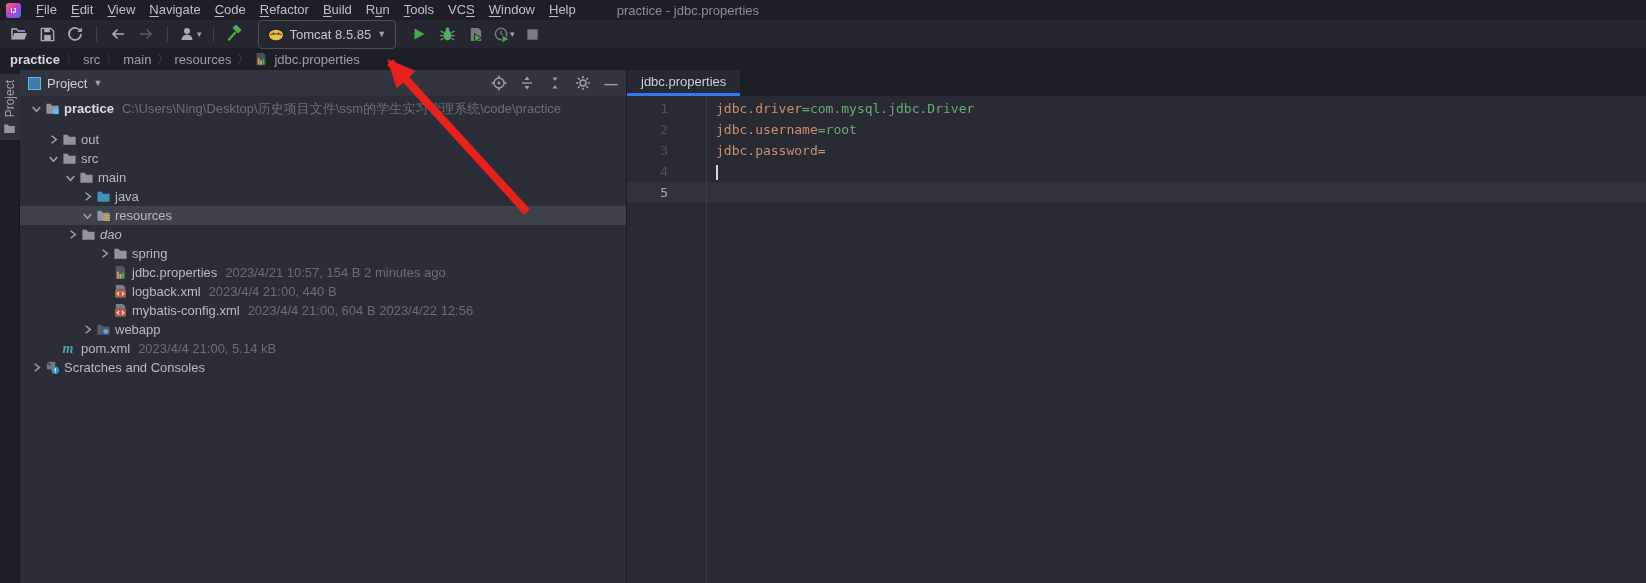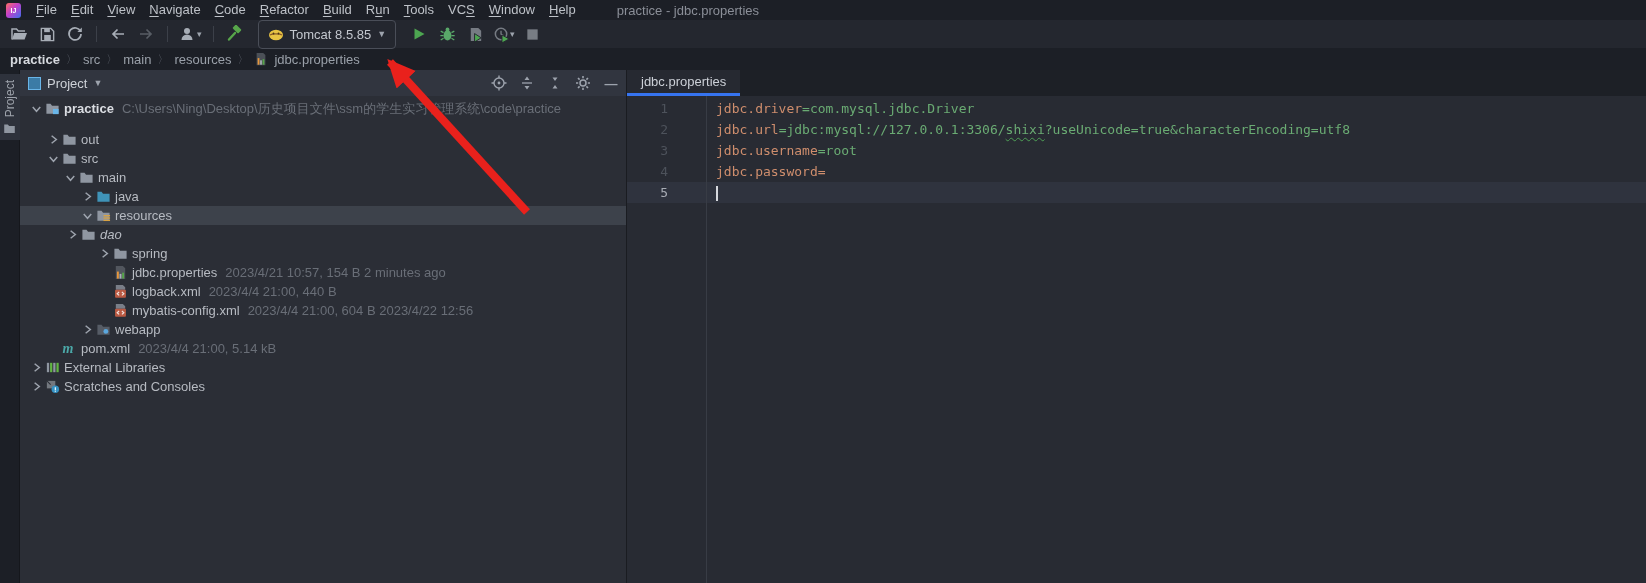--- a/index.html
+++ b/index.html
@@ -456,36 +456,20 @@
             <span class="meta">2023/4/4 21:00, 5.14 kB</span>
           </div>
           <div class="row" style="padding-left: 8px;">
             <span class="chev">
               <svg width="15" height="15" viewBox="0 0 16 16">
                 <path d="M6 4l5 4-5 4" fill="none" stroke="#9da3ad" stroke-width="1.6"></path>
               </svg>
             </span>
             <span class="ic">
               <svg viewBox="0 0 16 16">
-                <rect x="2" y="3" width="2.4" height="10" fill="#8f96a1"></rect>
-                <rect x="5.4" y="3" width="2.4" height="10" fill="#62b543"></rect>
-                <rect x="8.8" y="3" width="2.4" height="10" fill="#8f96a1"></rect>
-                <rect x="12.2" y="3" width="2.4" height="10" fill="#62b543"></rect>
-              </svg>
-            </span>
-            <span class="lbl">External Libraries</span>
-          </div>
-          <div class="row" style="padding-left: 8px;">
-            <span class="chev">
-              <svg width="15" height="15" viewBox="0 0 16 16">
-                <path d="M6 4l5 4-5 4" fill="none" stroke="#9da3ad" stroke-width="1.6"></path>
-              </svg>
-            </span>
-            <span class="ic">
-              <svg viewBox="0 0 16 16">
                 <path d="M2 2h9v8H2z" fill="#73787f"></path>
                 <path d="M2 2l4 4" stroke="#2b2e36" stroke-width="1.2"></path>
                 <circle cx="11" cy="11" r="4" fill="#3592c4"></circle>
                 <rect x="10.4" y="8.8" width="1.2" height="3" fill="#fff"></rect>
                 <rect x="10.4" y="12.4" width="1.2" height="1.2" fill="#fff"></rect>
               </svg>
             </span>
             <span class="lbl">Scratches and Consoles</span>
           </div>
         </div>
@@ -501,21 +485,20 @@
         <div class="cur-line" id="cur-line" style="top: 86px;"></div>
         <div class="gutter" id="gutter" style="padding-top: 2px;">
             <div class="lnum">1</div>
             <div class="lnum">2</div>
             <div class="lnum">3</div>
             <div class="lnum">4</div>
             <div class="lnum cur">5</div>
           </div>
         <div class="code" id="code" style="padding-top: 2px;">
             <div class="cline"><span class="tk-key">jdbc.driver</span><span class="tk-val">=</span><span class="tk-val">com.mysql.jdbc.Driver</span></div>
-            <div class="cline"><span class="tk-key">jdbc.url</span><span class="tk-val">=</span><span class="tk-val">jdbc:mysql://127.0.0.1:3306/</span><span class="tk-typo">shixi</span><span class="tk-val">?useUnicode=true&amp;characterEncoding=utf8</span></div>
             <div class="cline"><span class="tk-key">jdbc.username</span><span class="tk-val">=</span><span class="tk-val">root</span></div>
             <div class="cline"><span class="tk-key">jdbc.password=</span></div>
             <div class="cline"><span class="caret-bar"></span></div>
           </div>
       </div>
     </div>
   </div>
 
   <svg class="arrow-overlay" width="1646" height="583" viewBox="0 0 1646 583">
     <defs>

